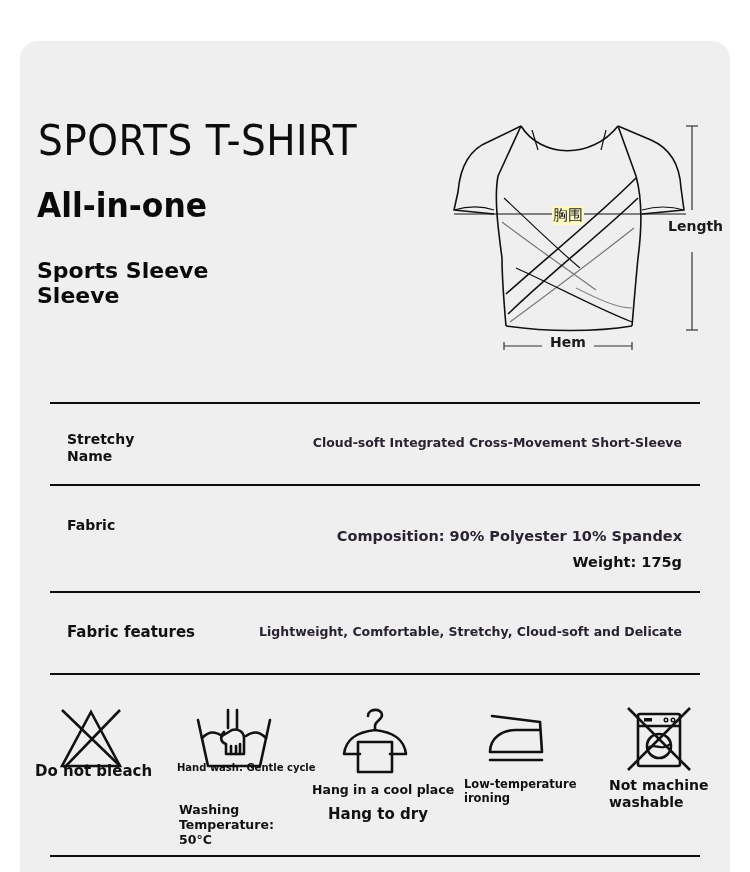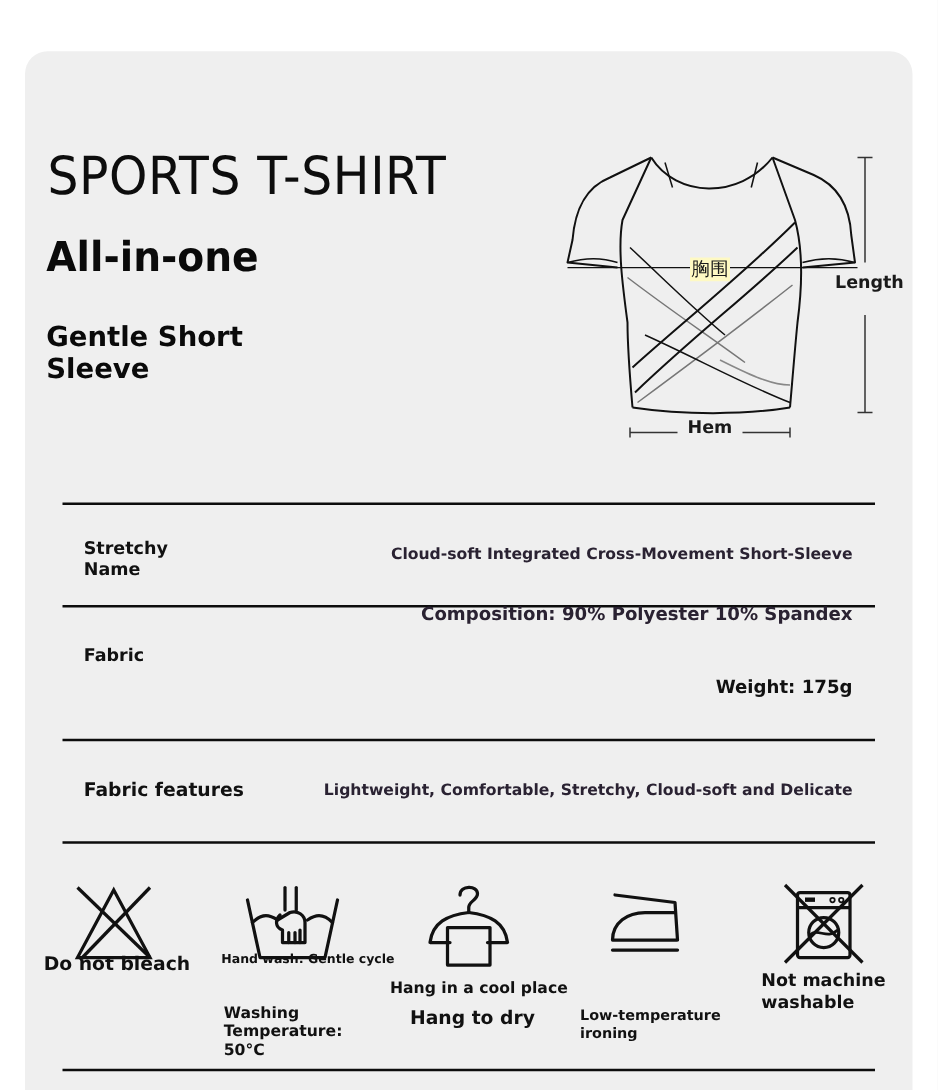--- a/index.html
+++ b/index.html
@@ -56,21 +56,21 @@
     .care-icon { position: absolute; }
     .care-text { position: absolute; font-weight: bold; color: #111; line-height: 15px; }
   </style>
 </head>
 <body>
 
 <div class="card"></div>
 
 <div class="abs title">SPORTS T-SHIRT</div>
 <div class="abs subtitle">All-in-one</div>
-<div class="abs tagline">Gentle Short Sleeve</div>
+<div class="abs tagline">Sports Sleeve Sleeve</div>
 
 <div class="abs garment">
   <svg width="300" height="240" viewBox="0 0 300 240" fill="none" stroke="#111" stroke-width="1.6" stroke-linejoin="round">
 
     <path d="M75 8 C 95 40, 145 42, 172 8"></path>
     <path d="M75 8 L 42 24 C 22 32, 14 50, 12 74 L 8 92 L 48 96"></path>
     <path d="M172 8 L 205 22 C 228 32, 234 52, 235 70 L 238 92 L 196 96"></path>
     <path d="M75 8 L 52 58 C 48 80, 52 110, 56 140 C 56 160, 58 185, 60 208"></path>
     <path d="M172 8 L 190 58 C 196 80, 196 110, 192 140 C 190 160, 188 185, 186 208"></path>
     <path d="M60 208 C 100 214, 150 214, 186 208"></path>
@@ -113,22 +113,22 @@
 </div>
 
 <div class="rule" style="top:402px;"></div>
 
 <div class="spec-label" style="top:431px; width:80px;">Stretchy Name</div>
 <div class="spec-value" style="top:435px; font-size:12.5px;">Cloud-soft Integrated Cross-Movement Short-Sleeve</div>
 
 <div class="rule" style="top:484px;"></div>
 
 <div class="spec-label" style="top:517px;">Fabric</div>
-<div class="spec-value" style="top:484px; font-size:14.5px;">Composition: 90% Polyester 10% Spandex</div>
-<div class="spec-value" style="top:542px; font-size:14.5px; color:#111;margin-left:12px;">Weight: 175g</div>
+<div class="spec-value" style="top:528px; font-size:14.5px;">Composition: 90% Polyester 10% Spandex</div>
+<div class="spec-value" style="top:554px; font-size:14.5px; color:#111;margin-left:12px;">Weight: 175g</div>
 
 <div class="rule" style="top:591px;"></div>
 
 <div class="spec-label" style="top:624px; font-size:15px;">Fabric features</div>
 <div class="spec-value" style="top:624px; font-size:12.5px;">Lightweight, Comfortable, Stretchy, Cloud-soft and Delicate</div>
 
 <div class="rule" style="top:673px;"></div>
 
 <svg class="care-icon" style="left:58px; top:706px;" width="66" height="64" viewBox="0 0 66 64" fill="none" stroke="#111" stroke-width="2.6">
   <polygon points="33,6 62,60 4,60" stroke-linejoin="miter"></polygon>
@@ -155,21 +155,21 @@
   <path d="M35 26 C 52 28, 64 34, 66 50 L 50 50"></path>
   <rect x="18" y="38" width="34" height="30"></rect>
 </svg>
 <div class="care-text" style="left:312px; top:782px; font-size:12.5px; white-space:nowrap;">Hang in a cool place</div>
 <div class="care-text" style="left:328px; top:807px; font-size:15px; white-space:nowrap;">Hang to dry</div>
 
 <svg class="care-icon" style="left:486px; top:712px;" width="62" height="52" viewBox="0 0 62 52" fill="none" stroke="#111" stroke-width="2.6" stroke-linejoin="round" stroke-linecap="round">
   <path d="M6 4 L 54 10 L 56 40 L 4 40 C 4 26, 16 18, 30 18 L 54 18"></path>
   <line x1="4" y1="48" x2="56" y2="48"></line>
 </svg>
-<div class="care-text" style="left:464px; top:777px; font-size:11.5px; width:120px; line-height:14px;margin-top:28px;">Low-temperature ironing</div>
+<div class="care-text" style="left:464px; top:777px; font-size:11.5px; width:120px; line-height:14px;">Low-temperature ironing</div>
 
 <svg class="care-icon" style="left:626px; top:706px;" width="66" height="66" viewBox="0 0 66 66" fill="none" stroke="#111" stroke-width="2.6" stroke-linejoin="round">
   <rect x="12" y="8" width="42" height="52" rx="2"></rect>
   <line x1="12" y1="20" x2="54" y2="20"></line>
   <rect x="18" y="12" width="8" height="3.5" fill="#111" stroke="none"></rect>
   <circle cx="40" cy="14" r="1.8" stroke-width="1.4"></circle>
   <circle cx="47" cy="14" r="1.8" stroke-width="1.4"></circle>
   <circle cx="33" cy="40" r="12"></circle>
   <path d="M22 42 C 28 36, 36 46, 44 38" stroke-width="2.2"></path>
   <line x1="2" y1="2" x2="64" y2="64"></line>

